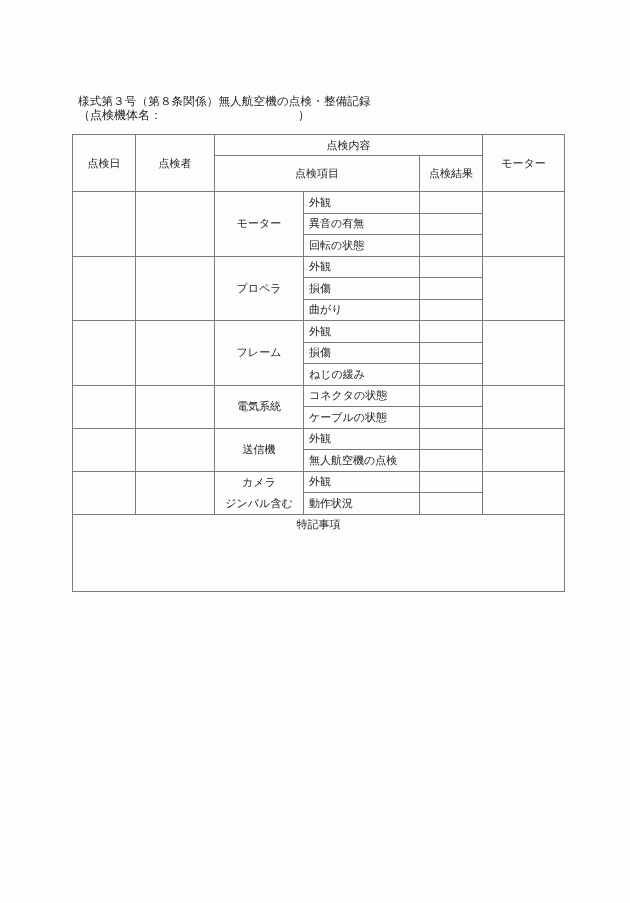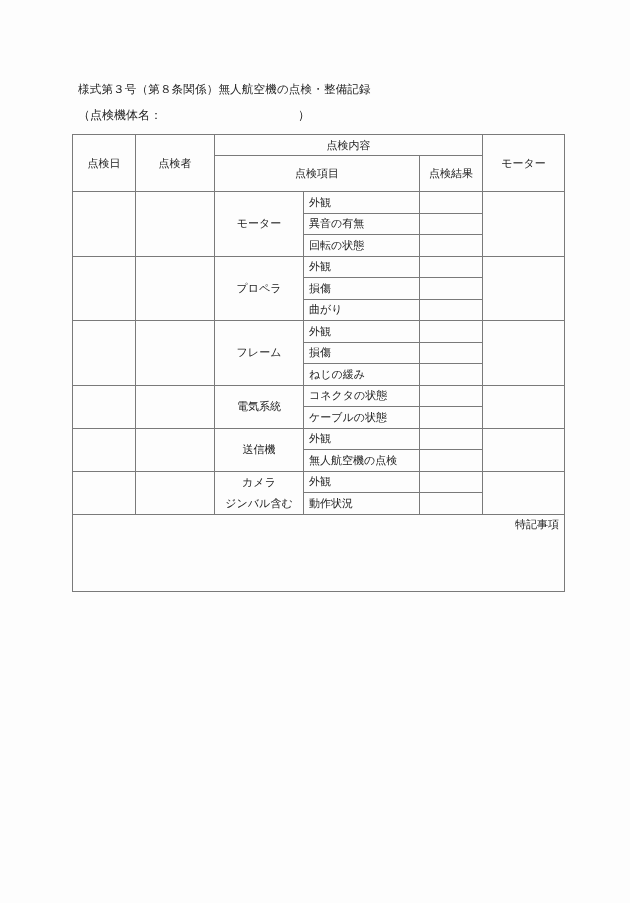--- a/index.html
+++ b/index.html
@@ -1,34 +1,34 @@
 <!DOCTYPE html>
 <html><head>
 <meta charset="utf-8">
 <style>
   html, body { margin:0; padding:0; }
   body {
     width:630px; height:903px; background:#fdfdfd; position:relative; overflow:hidden;
     font-family:"DejaVu Serif","Liberation Serif",serif; color:#222; font-size:11px;
   }
-  .title { position:absolute; left:78px; top:82px; font-size:11.5px; letter-spacing:0.2px; white-space:nowrap; }
+  .title { position:absolute; left:78px; top:94px; font-size:11.5px; letter-spacing:0.2px; white-space:nowrap; }
   .subtitle { position:absolute; left:78px; top:107px; font-size:12px; white-space:nowrap; }
   .subtitle .close { position:absolute; left:220px; top:0; }
   table {
     position:absolute; left:72px; top:134px; border-collapse:collapse; table-layout:fixed;
     width:492px;
   }
   td, th {
     border:1px solid #7a7a7a; padding:0; font-weight:normal; font-size:11px;
     text-align:center; vertical-align:middle; height:20.5px; line-height:13px;
   }
   td.item { text-align:left; padding-left:5px;font-family:Liberation Serif, serif; }
   th.h1 { height:20px; }
   th.h2 { height:35px;text-align:center; }
-  td.remarks { height:70px; text-align:right; vertical-align:top; padding:3px 5px; }
+  td.remarks { height:70px; text-align:center; vertical-align:top; padding:3px 5px; }
 </style>
 </head>
 <body>
 
 <div class="title">様式第３号（第８条関係）無人航空機の点検・整備記録</div>
 <div class="subtitle">
   <span>（点検機体名：</span>
   <span class="close">）</span>
 </div>
 

